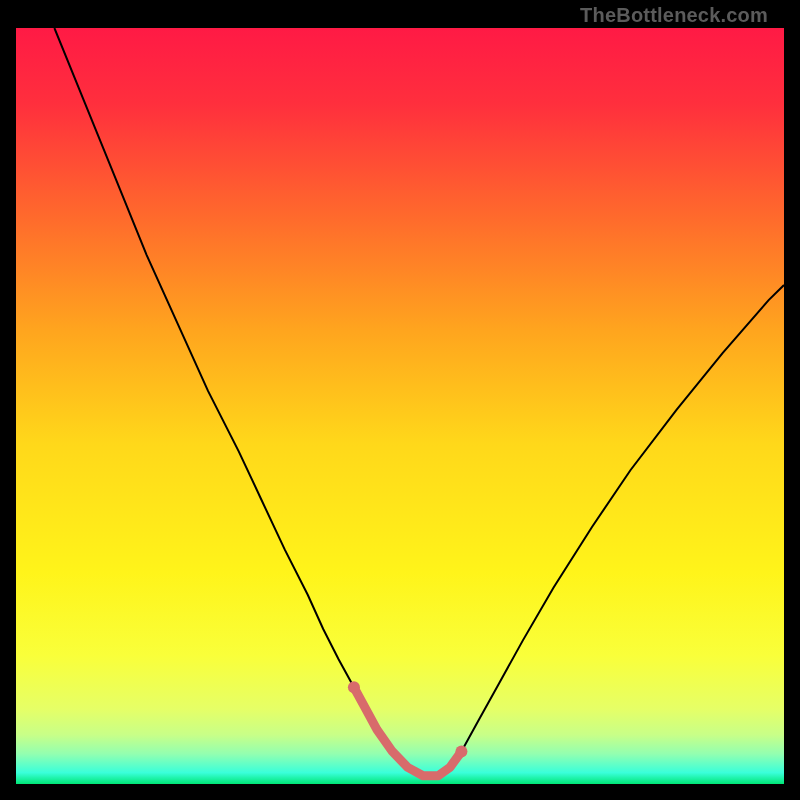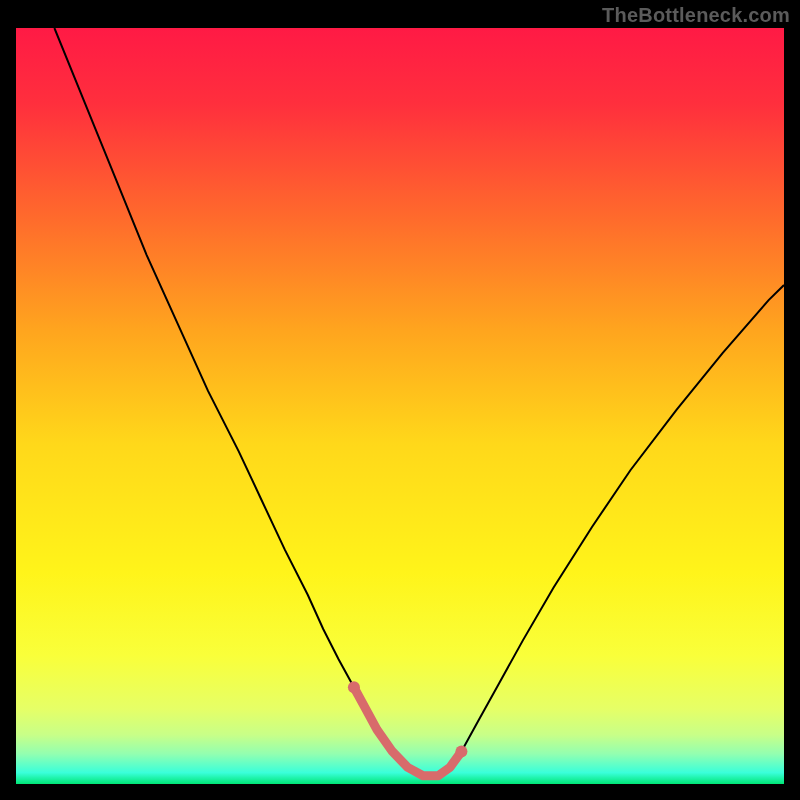--- a/index.html
+++ b/index.html
@@ -13,21 +13,21 @@
   }
   .frame {
     position: relative;
     width: 800px;
     height: 800px;
     background: #000000;
   }
   .watermark {
     position: absolute;
     top: 4px;
-    right: 10px;
+    right: 32px;
     font-size: 20px;
     font-weight: 600;
     color: #5b5b5b;
     letter-spacing: 0.2px;
     z-index: 10;
   }
   .plot {
     position: absolute;
     left: 16px;
     top: 28px;

